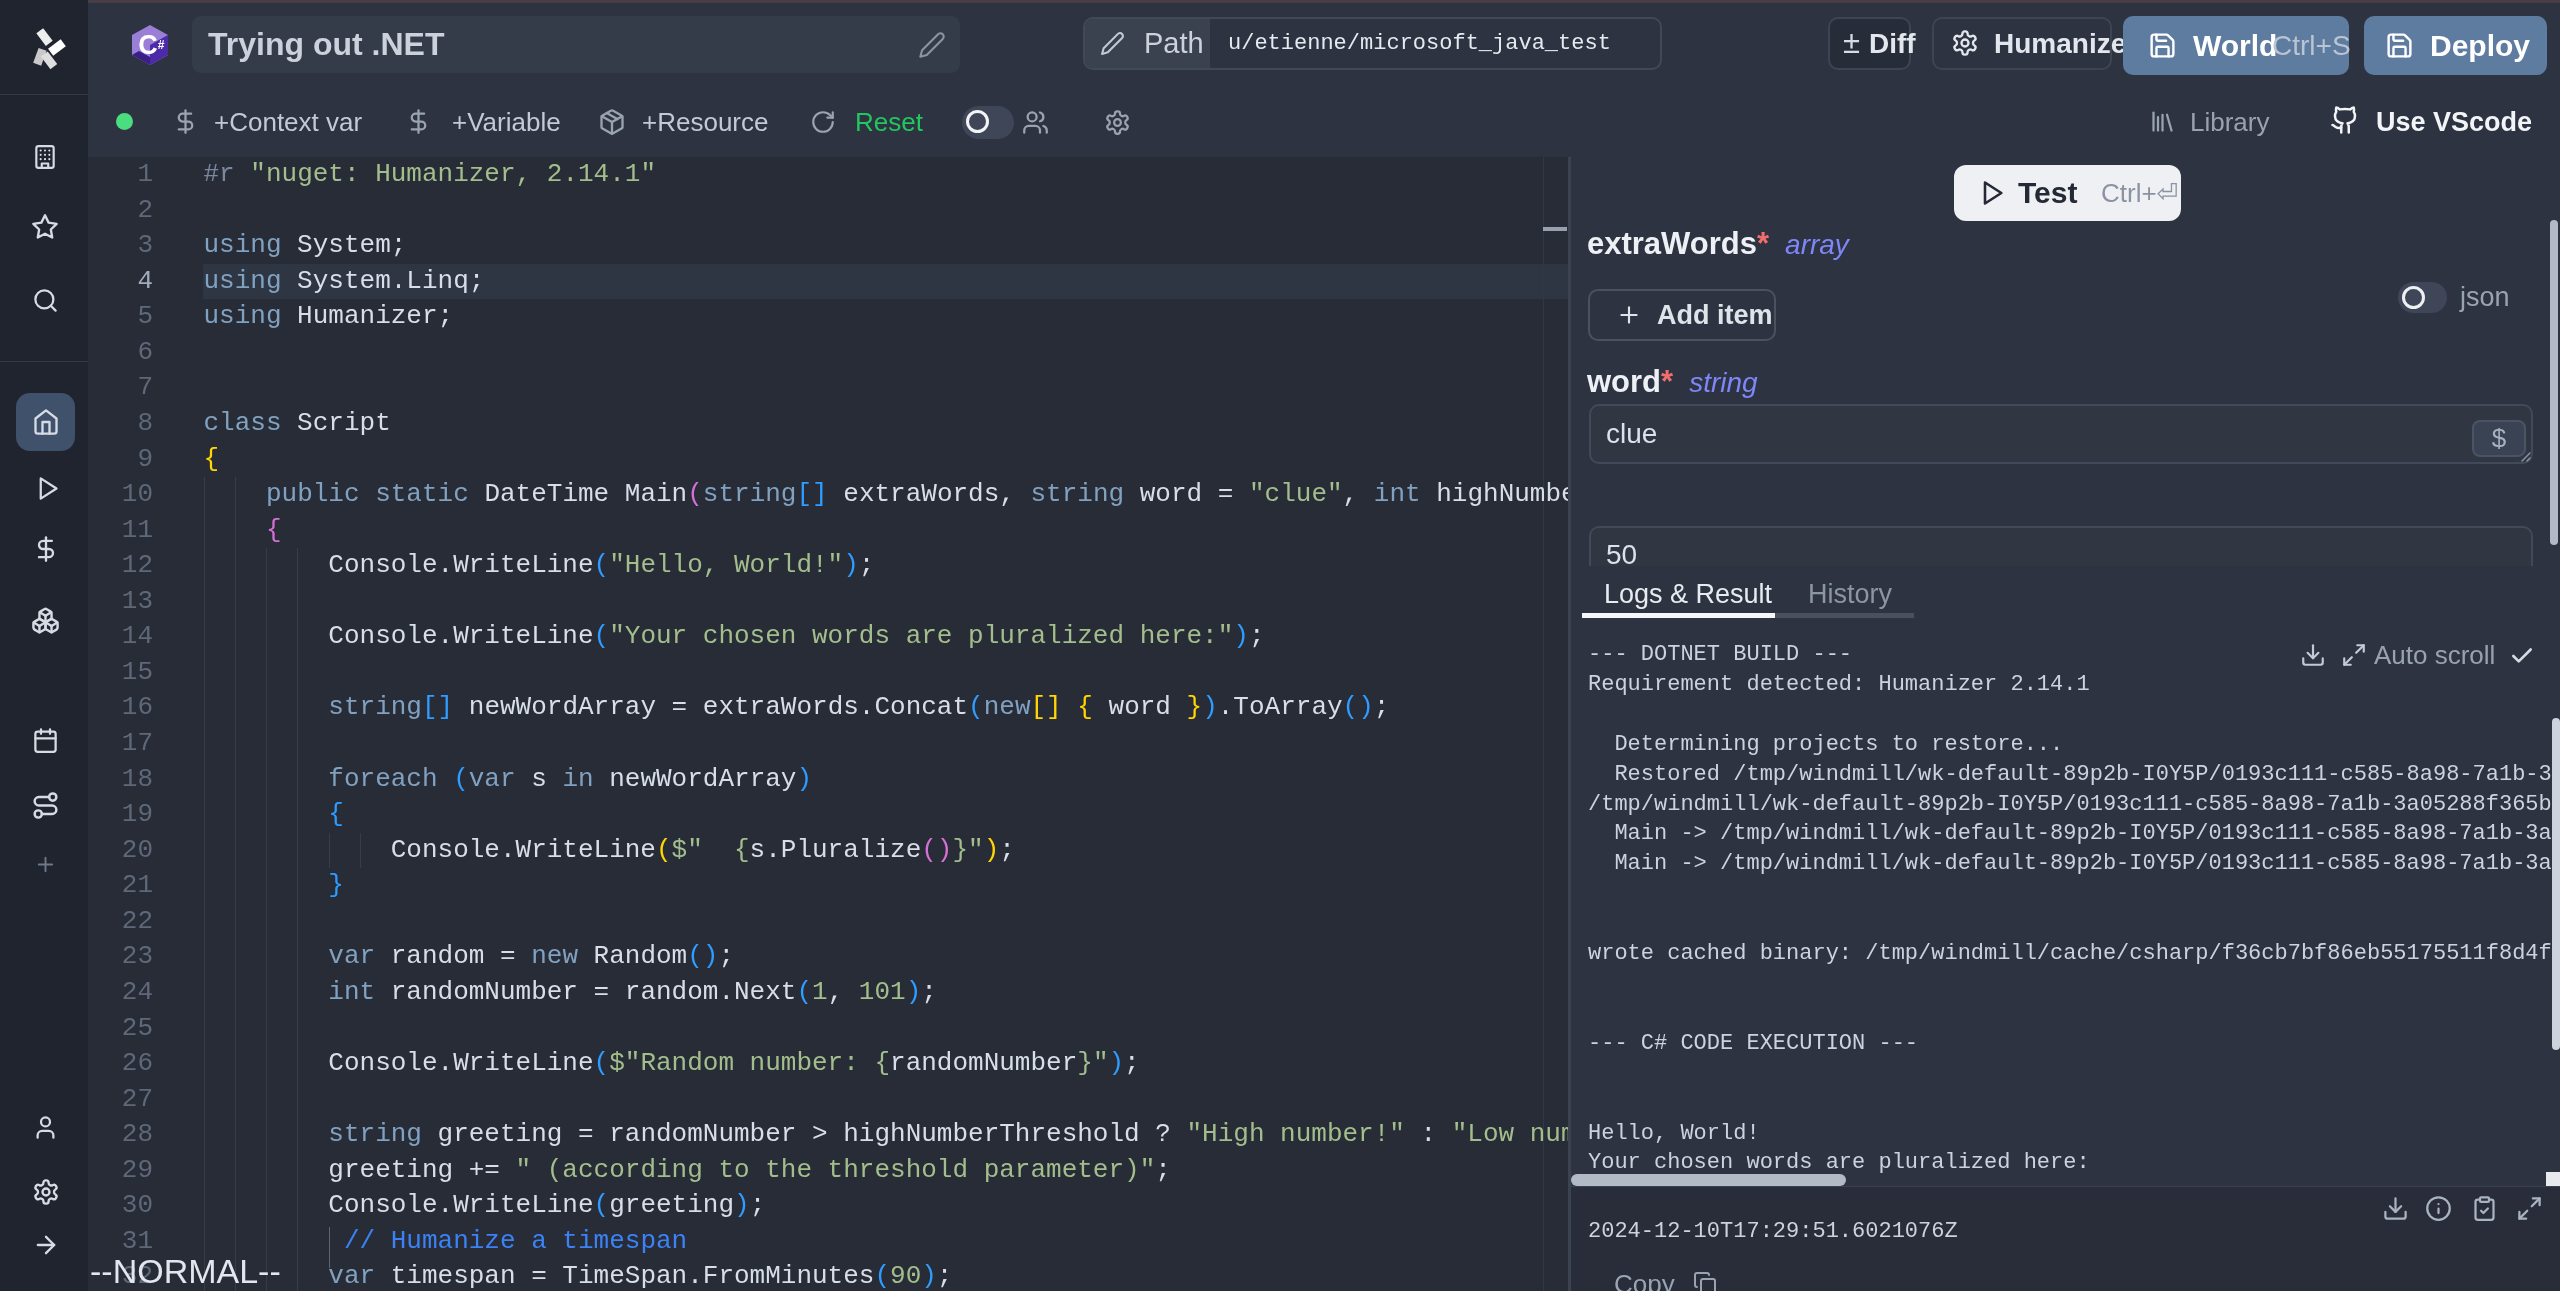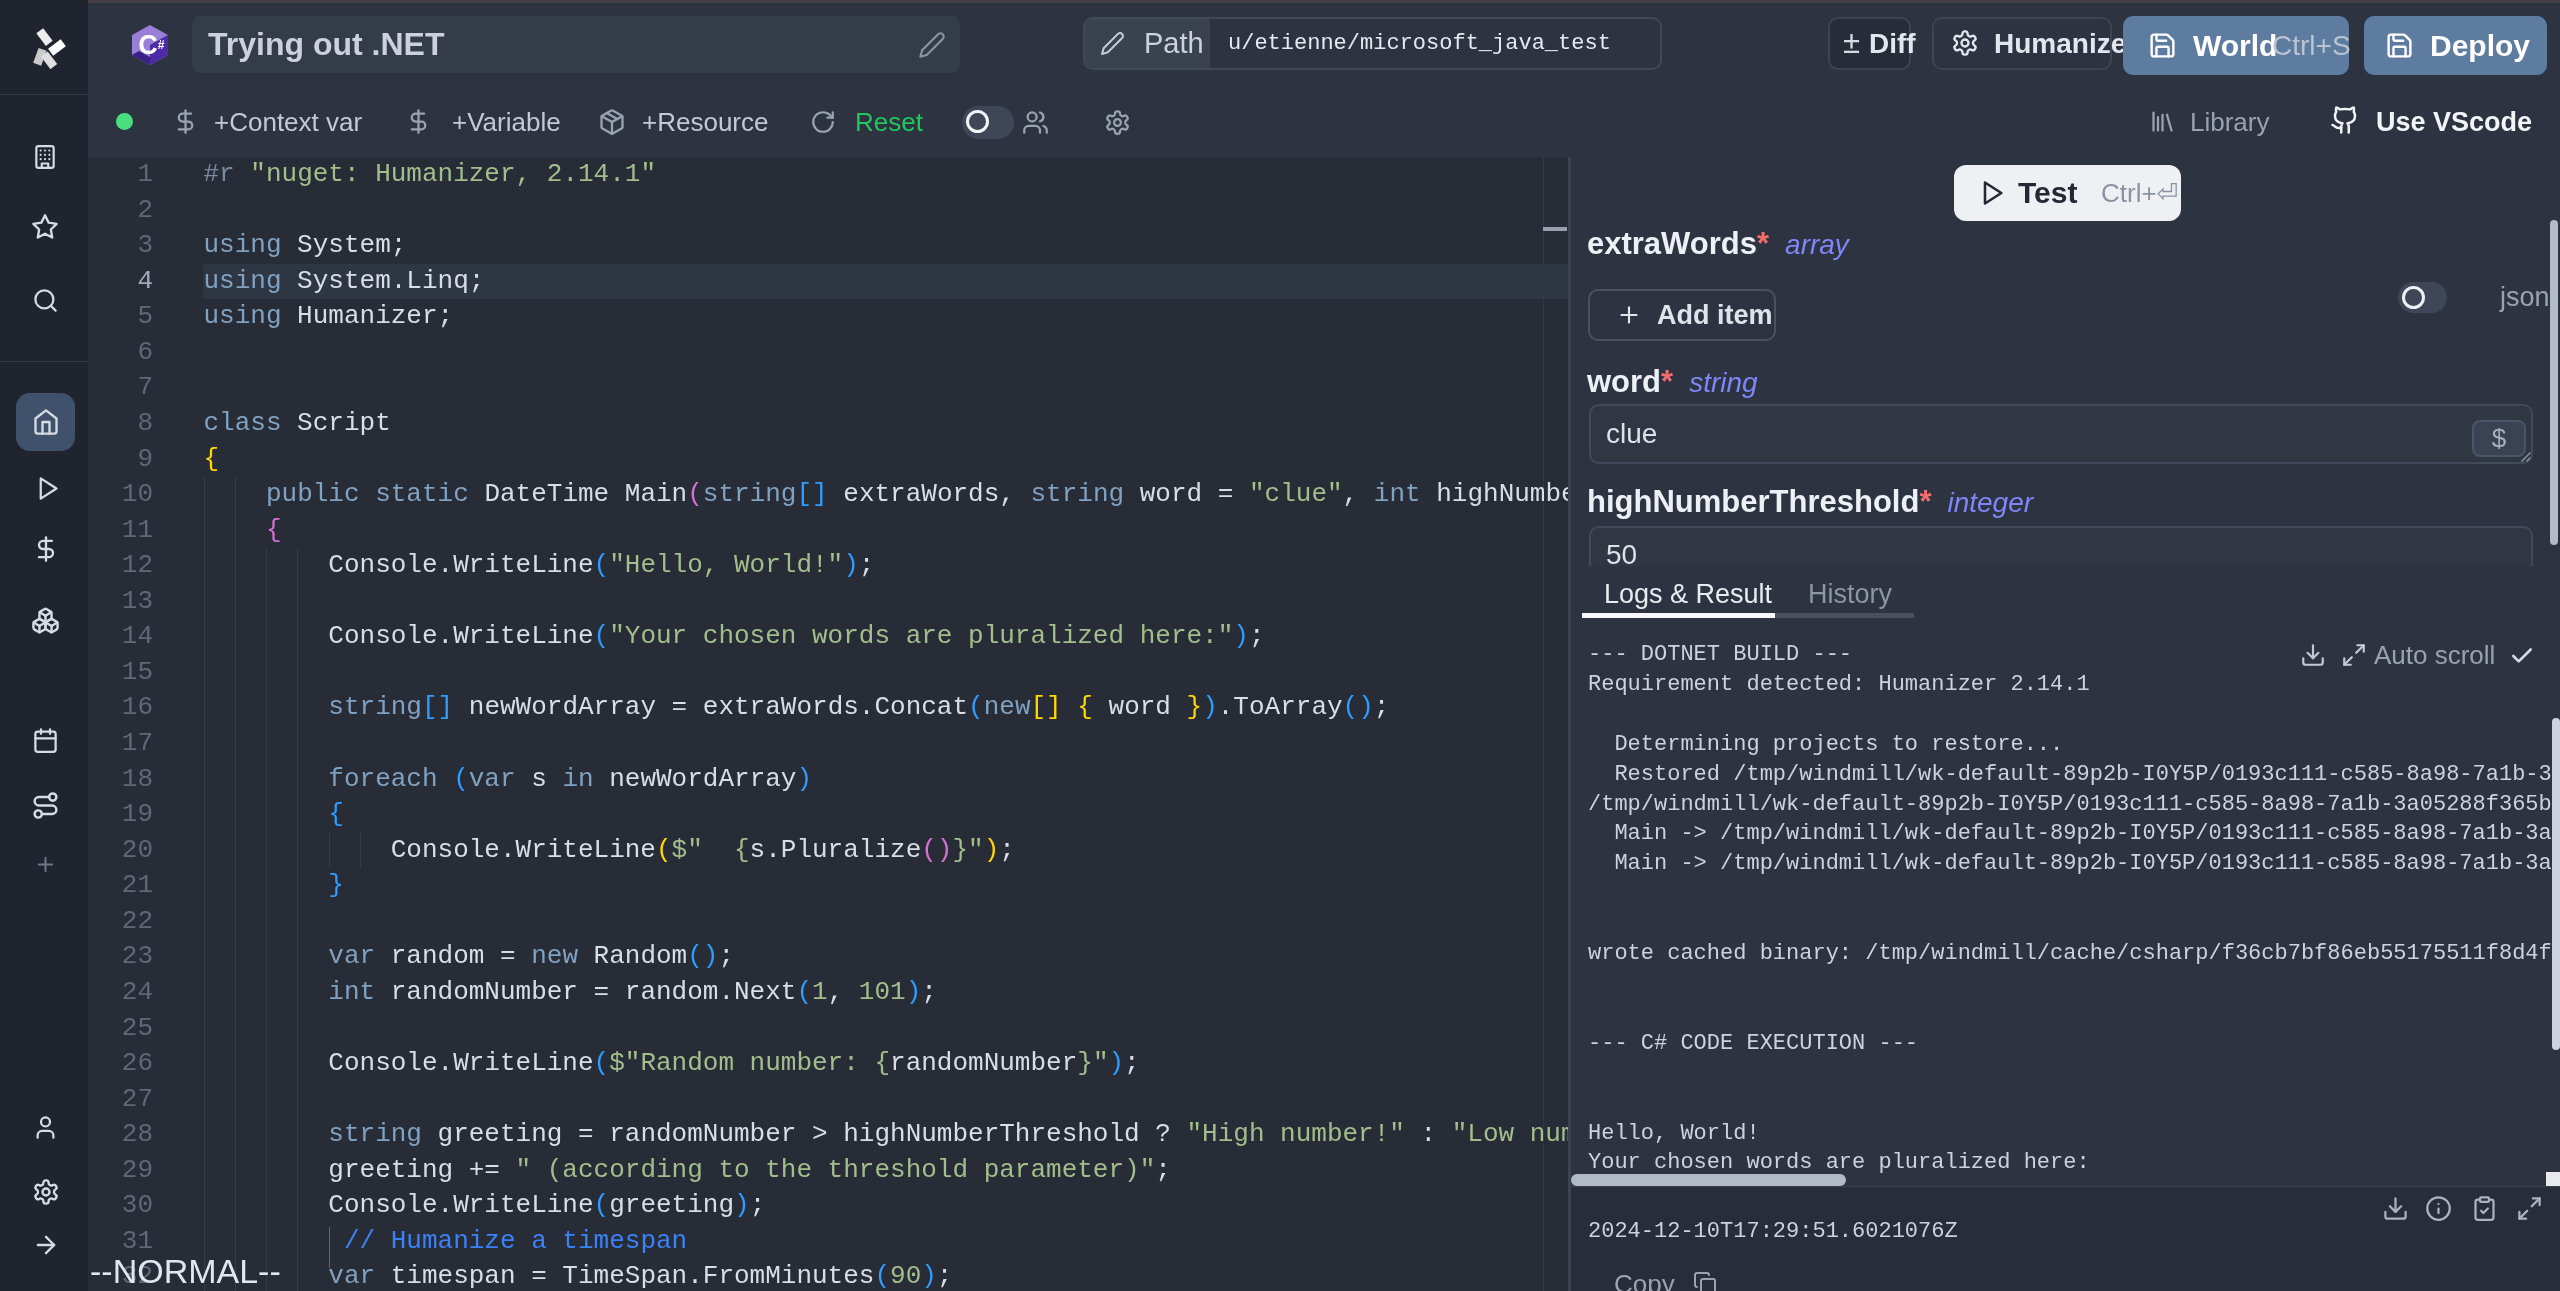--- a/index.html
+++ b/index.html
@@ -362,33 +362,32 @@
   <div class="abs" style="left:17px;top:132px;width:188px;height:52px;border:2px solid #4a5261;border-radius:10px;"></div>
   <div class="ic" style="left:45px;top:145px;">
     <svg width="26" height="26" viewBox="0 0 24 24" style="stroke:#dfe3ea;">
         <path d="M5 12h14M12 5v14"></path>
       </svg>
   </div>
   <div class="abs" style="left:86px;top:132px;height:52px;line-height:52px;font-size:27px;font-weight:bold;color:#dfe3ea;">Add item</div>
 
   <div class="abs" style="left:827px;top:125px;width:49px;height:31px;background:#3e4657;border-radius:16px;"></div>
   <div class="abs" style="left:831px;top:129px;width:23px;height:23px;border:3px solid #eef0f4;border-radius:50%;"></div>
-  <div class="abs" style="left:889px;top:125px;height:31px;line-height:31px;font-size:27px;color:#9aa3b2;margin-left:40px;">json</div>
+  <div class="abs" style="left:889px;top:125px;height:31px;line-height:31px;font-size:27px;color:#9aa3b2;">json</div>
 
   <div class="abs" style="left:16px;top:207px;font-size:31px;font-weight:bold;color:#edf0f4;">word<span style="color:#f26d6d;">*</span><span style="font-size:28px;font-weight:normal;font-style:italic;color:#7e86f8;margin-left:16px;">string</span></div>
   <div class="abs" style="left:18px;top:247px;width:944px;height:60px;background:#303743;border:2px solid #404a5a;border-radius:10px;"></div>
   <div class="abs" style="left:35px;top:247px;height:60px;line-height:60px;font-size:28px;color:#dde2ea;">clue</div>
   <div class="abs" style="left:901px;top:263px;width:54px;height:37px;background:#3a4353;border:2px solid #4b5465;border-radius:8px;color:#a8b1c0;font-size:26px;text-align:center;line-height:33px;">$</div>
   <div class="ic" style="left:948px;top:293px;">
     <svg width="12" height="12" viewBox="0 0 12 12" style="stroke:#8a93a2;stroke-width:1.5;">
         <path d="M11 3 3 11M11 8l-3 3"></path>
       </svg>
   </div>
 
-  <div class="abs" style="left:16px;top:327px;font-size:31px;font-weight:bold;color:#edf0f4;">highNumberThreshold<span style="color:#f26d6d;">*</span><span style="font-size:28px;font-weight:normal;font-style:italic;color:#7e86f8;margin-left:16px;">integer</span></div>
   <div class="abs" style="left:18px;top:369px;width:944px;height:50px;background:#303743;border:2px solid #404a5a;border-radius:10px;"></div>
   <div class="abs" style="left:35px;top:369px;height:50px;line-height:58px;font-size:28px;color:#dde2ea;">50</div>
 
   <div class="abs" style="left:0;top:409px;width:989px;height:52px;background:#2d3340;"></div>
   <div class="abs" style="left:33px;top:415px;height:44px;line-height:44px;font-size:27px;color:#e8ecf1;">Logs &amp; Result</div>
   <div class="abs" style="left:237px;top:415px;height:44px;line-height:44px;font-size:27px;color:#8c95a3;text-align:right;">History</div>
   <div class="abs" style="left:11px;top:456px;width:332px;height:5px;background:#49505f;"></div>
   <div class="abs" style="left:11px;top:456px;width:193px;height:5px;background:#f5f7fa;"></div>
 
   <div class="abs mono" style="left:17px;top:483px;font-size:22px;line-height:29.9px;color:#ccd3de;white-space:pre;">--- DOTNET BUILD ---

